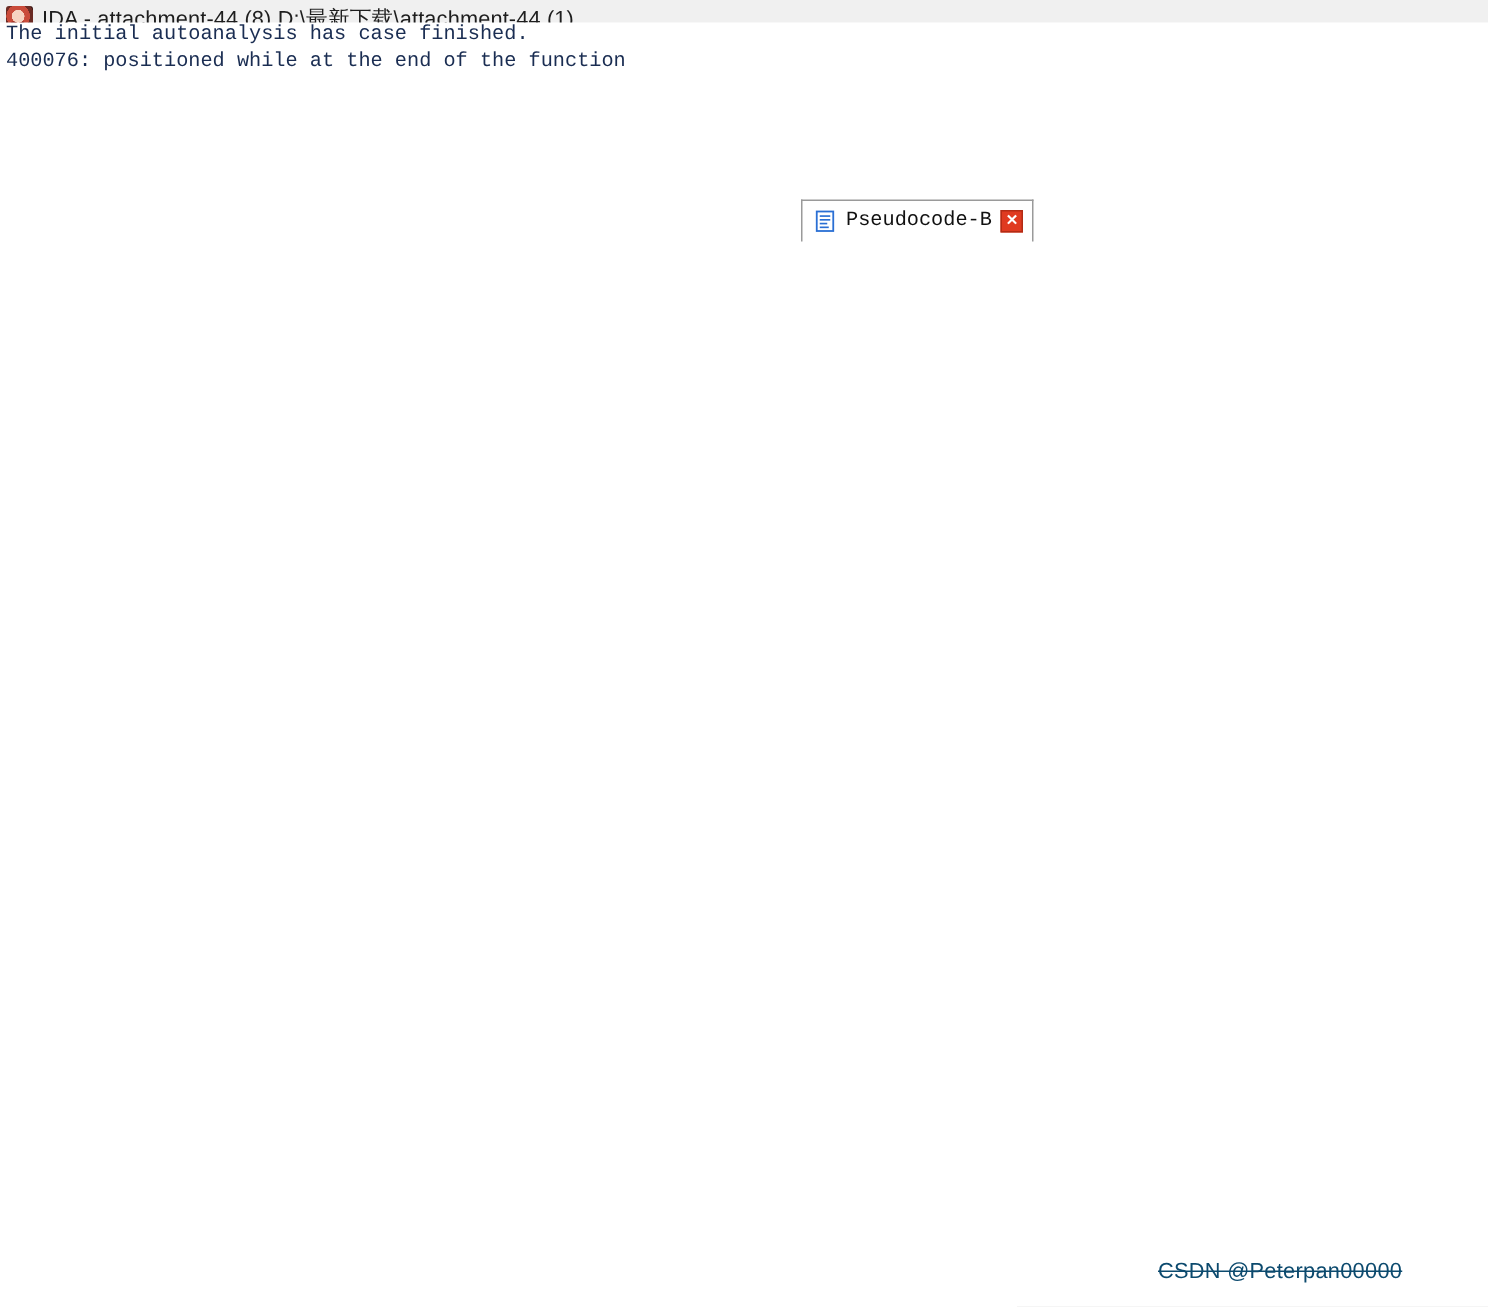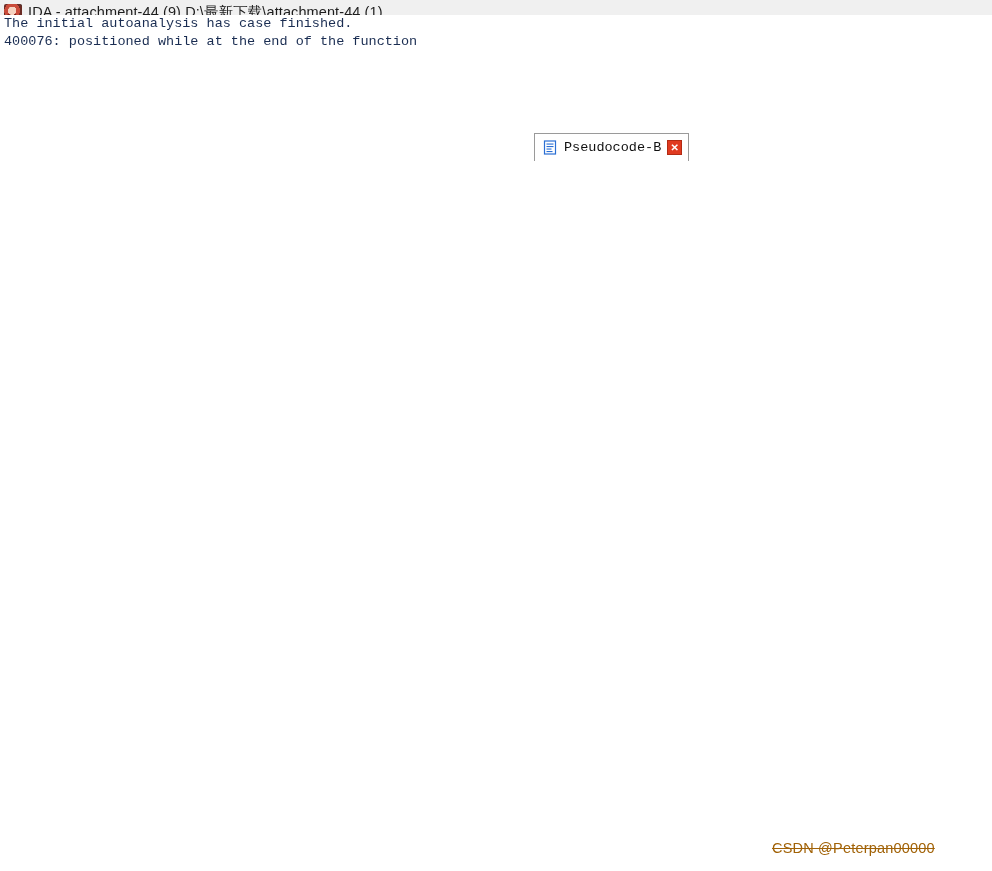--- a/index.html
+++ b/index.html
@@ -317,33 +317,33 @@
     position: absolute; left: 0; right: 0; bottom: 0; height: 20px;
     background: #f0f0f0; border-top: 1px solid #c4c4c4;
     display: flex; align-items: center;
     font-family: "Liberation Mono", monospace; font-size: 13px; color: #111;
   }
   .cs-cell { padding: 0 6px; height: 100%; display: flex; align-items: center; }
   .cs-sep { width: 1px; height: 14px; background: #bbb; }
 
   .watermark {
     position: absolute; left: 772px; top: 840px;
-    font-size: 14.5px; color: #a16207;
+    font-size: 14.5px; color: #0c4a6e;
     text-decoration: line-through; letter-spacing: .2px;
     pointer-events: none;
   }
 </style>
 </head>
 <body>
 
 <div id="app">
 
   <div class="titlebar">
     <div class="app-icon"></div>
-    <div class="title-text">IDA - attachment-44 (9) D:\最新下载\attachment-44 (1)</div>
+    <div class="title-text">IDA - attachment-44 (8) D:\最新下载\attachment-44 (1)</div>
   </div>
 
   <div class="menubar" id="menubar">
       <div class="menu-item">文件</div>
       <div class="menu-item">编辑</div>
       <div class="menu-item">跳转</div>
       <div class="menu-item">搜索</div>
       <div class="menu-item">视图</div>
       <div class="menu-item">调试器</div>
       <div class="menu-item">Lumina</div>

